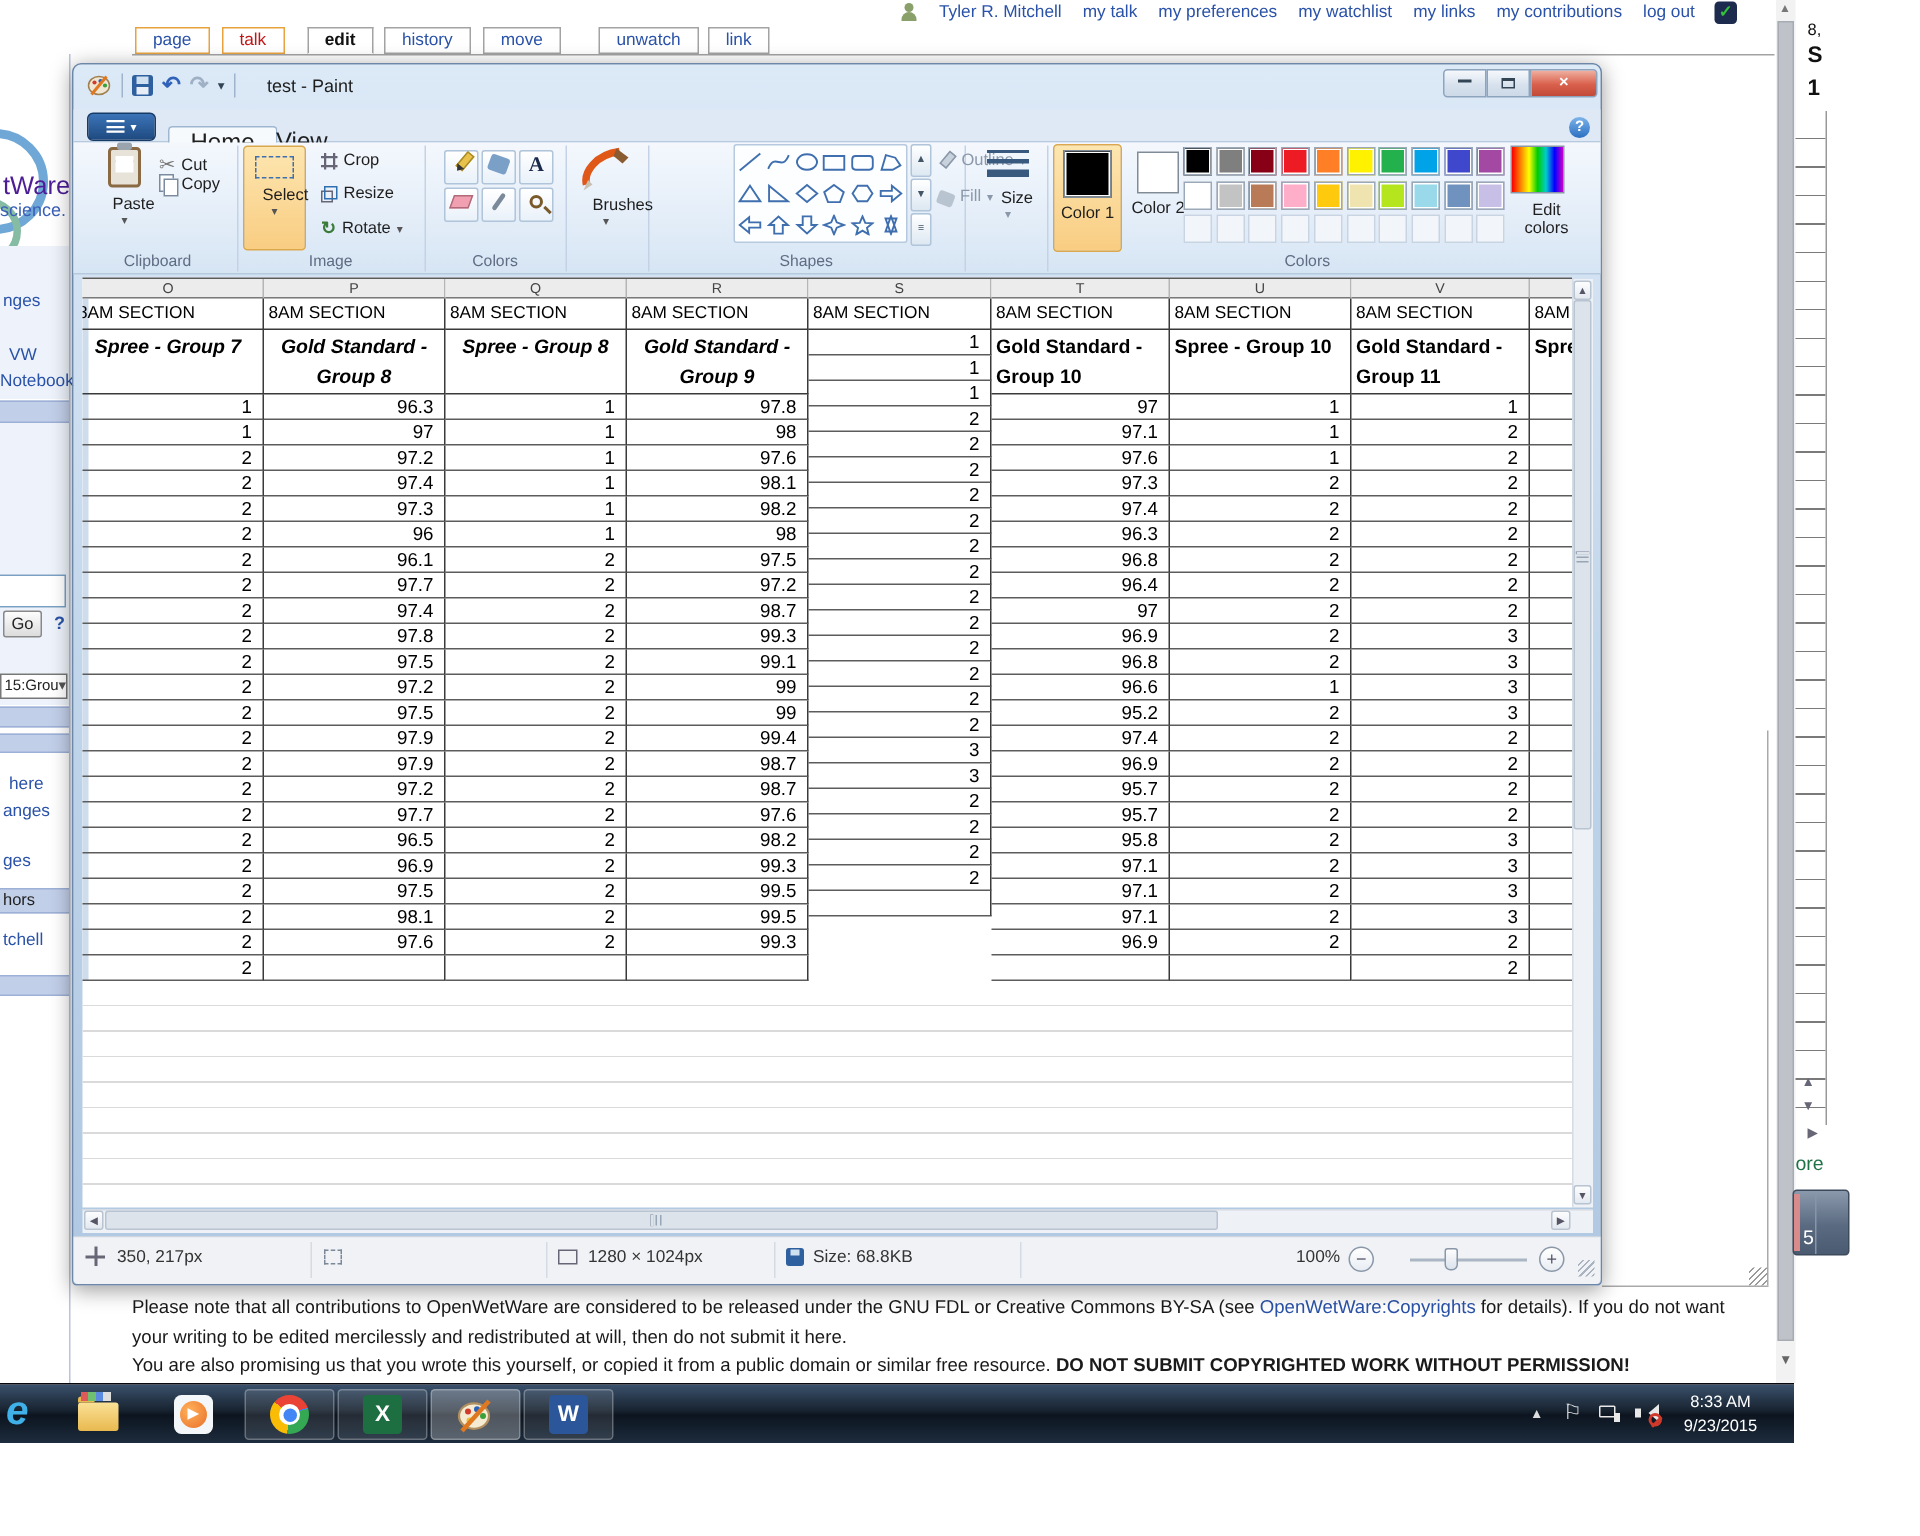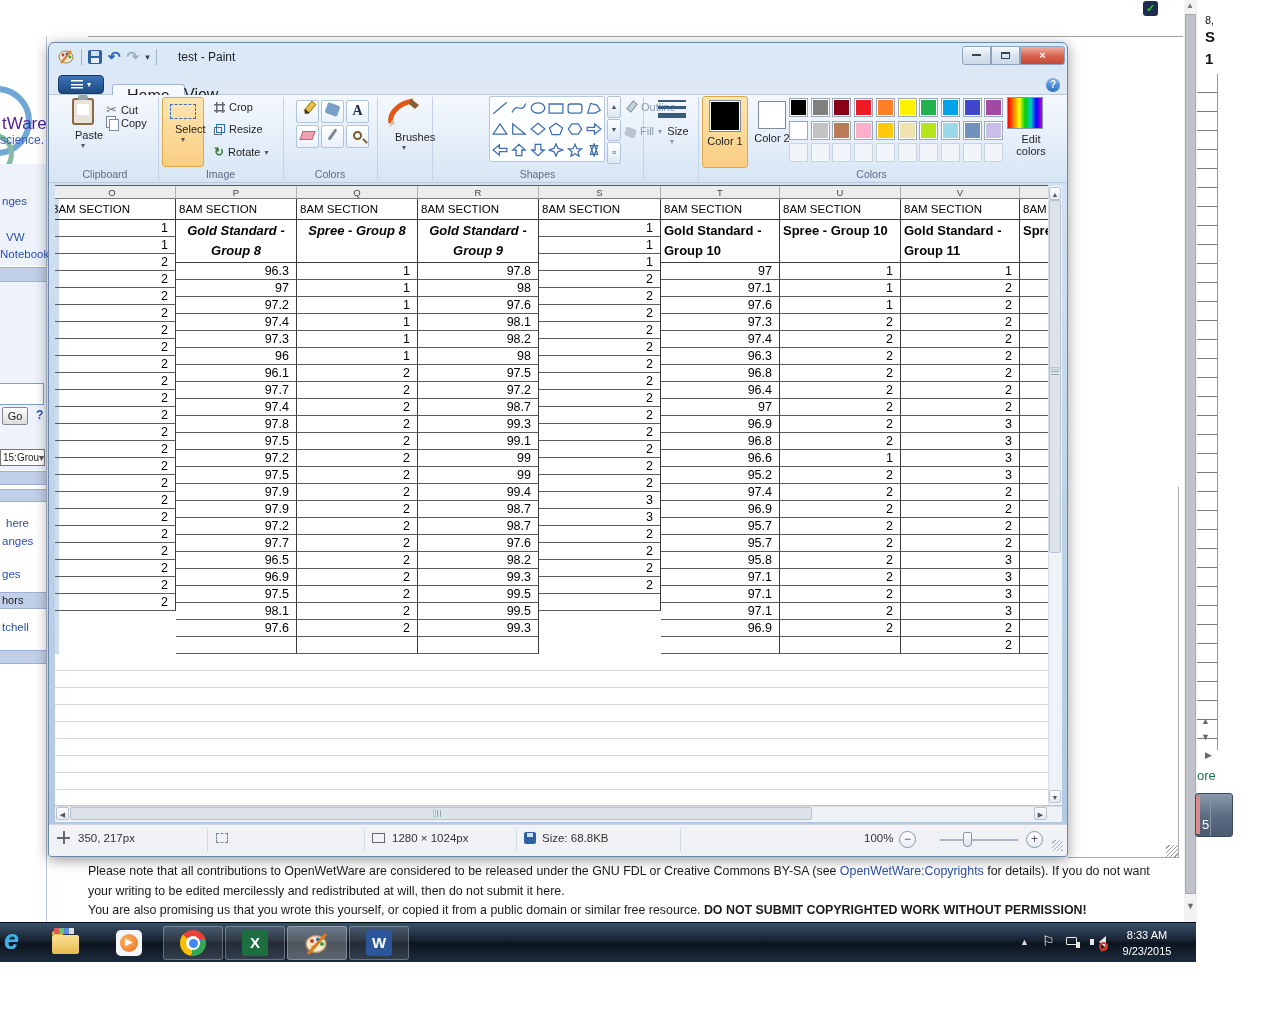--- a/index.html
+++ b/index.html
@@ -255,22 +255,43 @@
   .resize-ico:before{content:"";position:absolute;left:0;bottom:0;width:6px;height:6px;border:1px solid #667;}
   .resize-ico:after{content:"";position:absolute;right:0;top:0;width:7px;height:7px;border:1.5px solid #2e6fb0;}
   .rot-ico{color:#3a7a3a;font-size:12px;font-weight:bold;}
   .brush-svg,.logo-svg,.paint-svg{display:block;}
 </style>
 </head>
 <body>
 
 <div class="screen">
 
+  <div class="abs userbar">
+    <span class="person"></span>
+    <a>Tyler R. Mitchell</a>
+    <span id="user-links" style="display:flex;gap:14px;">
+        <a>my talk</a>
+        <a>my preferences</a>
+        <a>my watchlist</a>
+        <a>my links</a>
+        <a>my contributions</a>
+        <a>log out</a>
+      </span>
+  </div>
   <div class="abs ext-icon">✓</div>
 
+  <div class="abs wtabs" id="wiki-tabs">
+      <div class="wtab t-gold">page</div>
+      <div class="wtab t-gold t-red">talk</div>
+      <div class="wtab t-cur">edit</div>
+      <div class="wtab ">history</div>
+      <div class="wtab ">move</div>
+      <div class="wtab ">unwatch</div>
+      <div class="wtab ">link</div>
+    </div>
   <div class="abs content-topline"></div>
   <div class="abs sidebar-border"></div>
 
   <div class="abs sb-circle1"></div>
   <div class="abs sb-circle2"></div>
   <div class="abs sb-panel" style="top:164px;height:102px;"></div>
   <div class="abs sb-panel" style="top:282px;height:188px;"></div>
   <div class="abs sb-bar" style="top:267px;height:15px;"></div>
   <div class="abs sb-bar" style="top:471px;height:14px;"></div>
   <div class="abs sb-bar" style="top:489px;height:13px;"></div>
@@ -576,20 +597,21 @@
       <div class="lbl">Edit colors</div>
     </div>
     <div class="glabel" style="left:698px;width:347px;">Colors</div>
 
     <div class="abs canvas" id="canvas">
       <div class="canvas-strip"></div>
       <div class="below-grid"></div>
     <div class="sheet-col" style="left: -6px; width: 127px;">
           <div class="s-letter">O</div>
           <div class="s-section">8AM SECTION</div>
+          <div class="s-group ci">Spree - Group 7</div>
           <div class="s-cell">1</div>
           <div class="s-cell">1</div>
           <div class="s-cell">2</div>
           <div class="s-cell">2</div>
           <div class="s-cell">2</div>
           <div class="s-cell">2</div>
           <div class="s-cell">2</div>
           <div class="s-cell">2</div>
           <div class="s-cell">2</div>
           <div class="s-cell">2</div>

